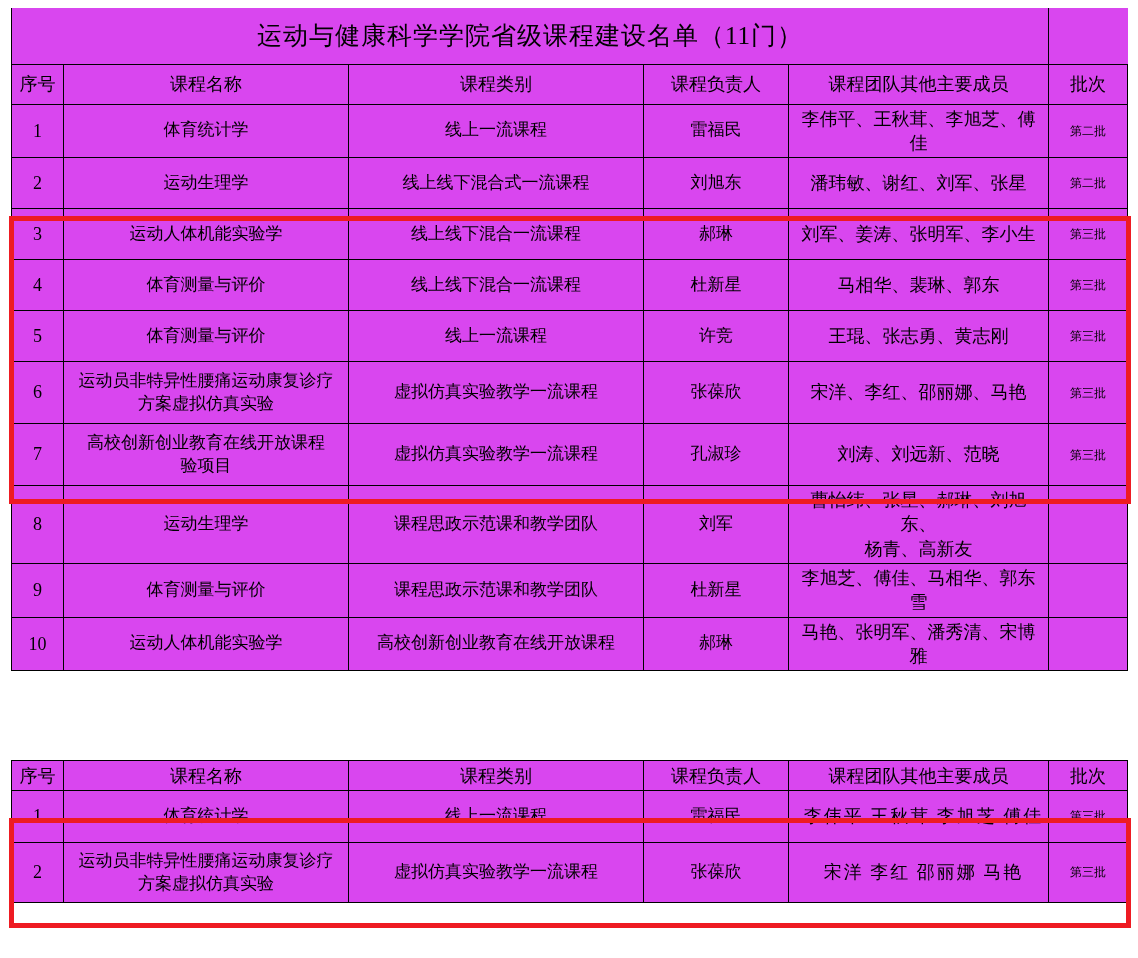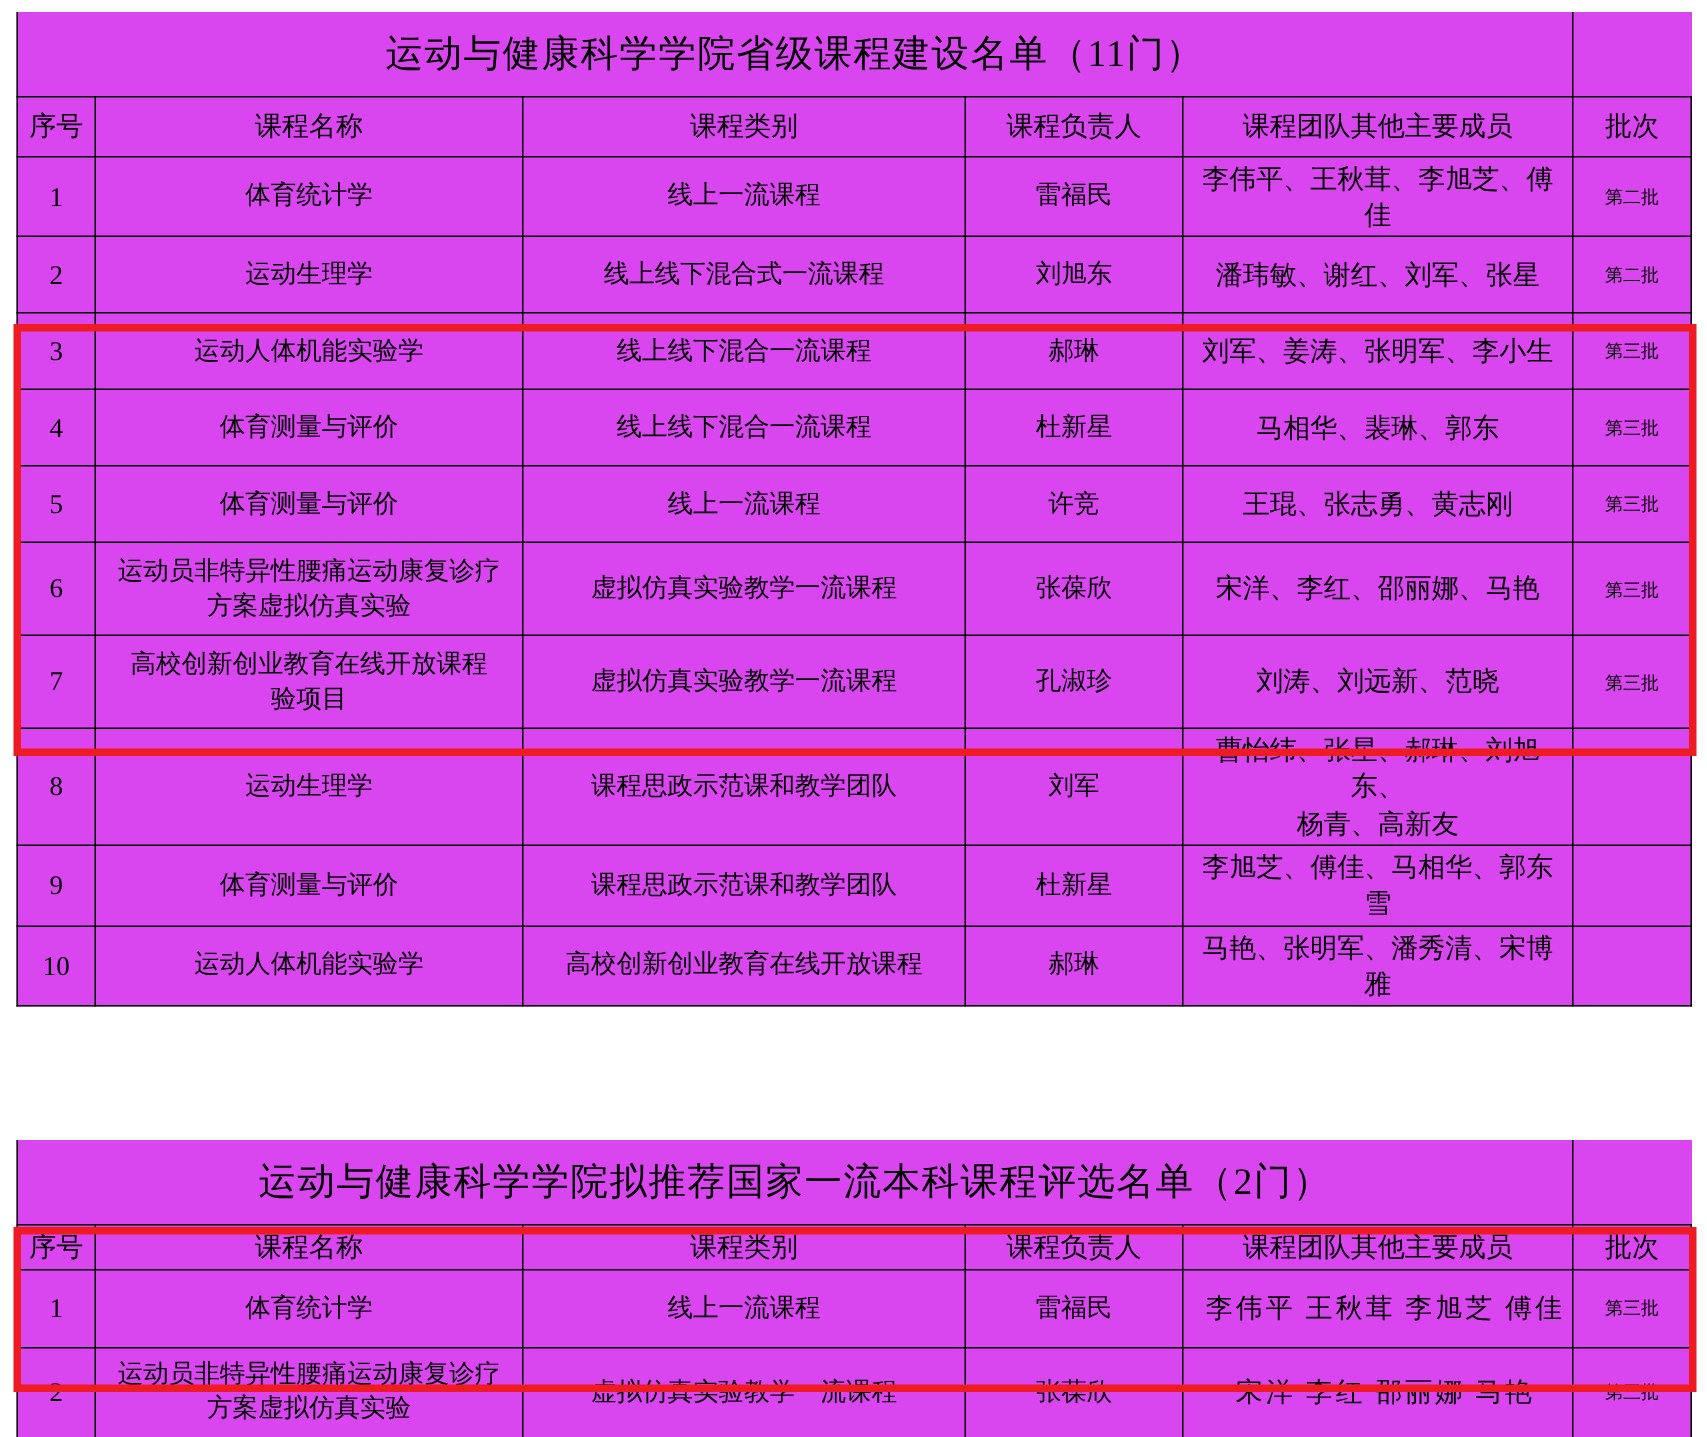--- a/index.html
+++ b/index.html
@@ -257,24 +257,20 @@
     <table class="grid" id="table-two">
       <colgroup>
         <col class="c-no">
           <col class="c-name">
           <col class="c-type">
           <col class="c-lead">
           <col class="c-team">
           <col class="c-batch">
       </colgroup>
       <tbody>
-        <tr class="title-row">
-          <td class="title-cell" colspan="5">运动与健康科学学院拟推荐国家一流本科课程评选名单（2门）</td>
-          <td class="title-pad"></td>
-        </tr>
         <tr class="head-row">
           <td>序号</td>
           <td>课程名称</td>
           <td>课程类别</td>
           <td>课程负责人</td>
           <td>课程团队其他主要成员</td>
           <td>批次</td>
         </tr>
 
         <tr class="body-row">

